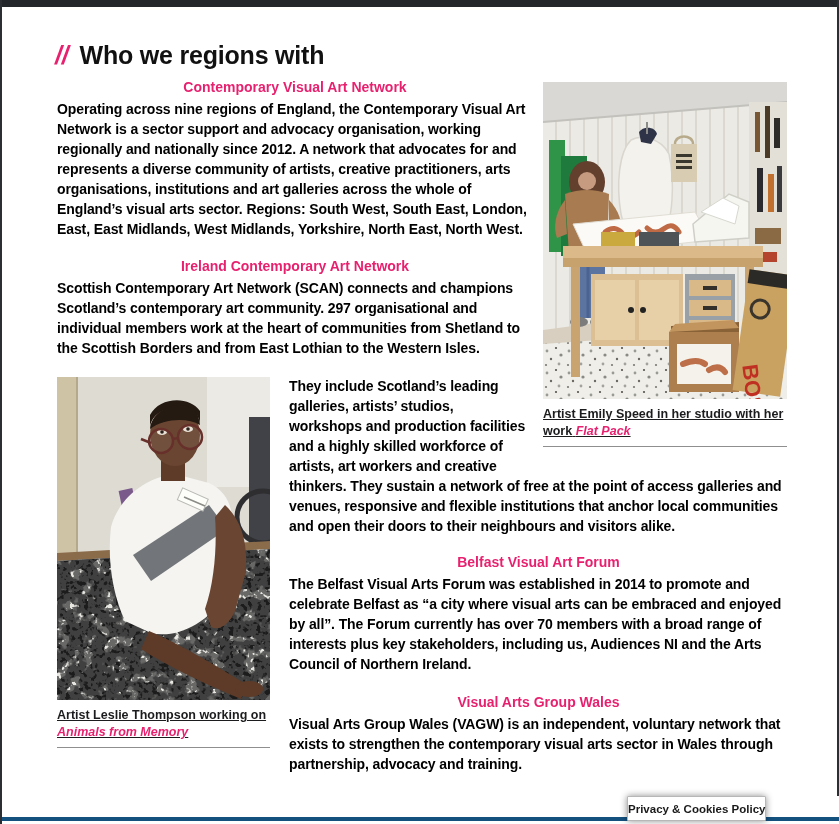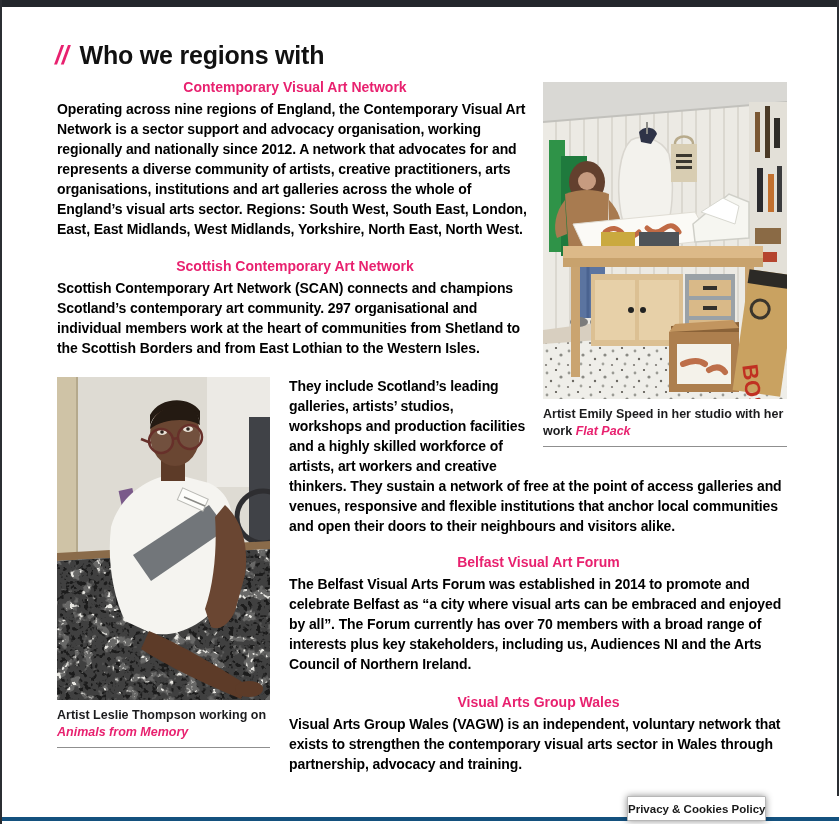--- a/index.html
+++ b/index.html
@@ -36,21 +36,21 @@
   .scan-part2{position:absolute;left:289px;top:376px;width:497px;}
   .scan-part2 .wrap-spacer{float:right;width:260px;height:100px;}
   .sec-belfast{position:absolute;left:289px;top:553px;width:499px;}
   .sec-vagw{position:absolute;left:289px;top:693px;width:499px;}
 
   figure{margin:0;padding:0;}
   .fig-emily{position:absolute;left:543px;top:82px;width:244px;}
   .fig-leslie{position:absolute;left:57px;top:377px;width:213px;}
   .photo{display:block;border:0;}
   figcaption{
-    margin-top:7px;font-size:12.5px;font-weight:600;line-height:17px;color:#1c1c1e;
+    margin-top:7px;font-size:12.5px;font-weight:600;line-height:17px;color:#1c1c1e;text-decoration:underline;
   }
   figcaption .work{color:#e8216f;font-style:italic;font-weight:700;}
   .caption-rule{border:none;border-top:1px solid #8f8f8f;margin:6px 0 0 0;}
 
   .privacy-btn{
     position:absolute;left:627px;top:796px;height:25px;
     background:#ffffff;border:1px solid #b7b7b7;border-radius:1px;
     font-family:"Liberation Sans","DejaVu Sans",sans-serif;
     font-size:11.5px;font-weight:700;color:#1a1a1a;
     padding:0 0;cursor:pointer;
@@ -66,21 +66,21 @@
 <div class="bottom-rule"></div>
 
 <h1 class="page-title"><span class="slashes">//</span><span>Who we regions with</span></h1>
 
 <section class="sec-cvan">
   <h2 class="heading">Contemporary Visual Art Network</h2>
   <p class="body-text">Operating across nine regions of England, the Contemporary Visual Art Network is a sector support and advocacy organisation, working regionally and nationally since 2012. A network that advocates for and represents a diverse community of artists, creative practitioners, arts organisations, institutions and art galleries across the whole of England’s visual arts sector. Regions: South West, South East, London, East, East Midlands, West Midlands, Yorkshire, North East, North West.</p>
 </section>
 
 <section class="sec-scan">
-  <h2 class="heading">Scottish Contemporary Art Network</h2>
+  <h2 class="heading">Ireland Contemporary Art Network</h2>
   <p class="body-text">Scottish Contemporary Art Network (SCAN) connects and champions Scotland’s contemporary art community. 297 organisational and individual members work at the heart of communities from Shetland to the Scottish Borders and from East Lothian to the Western Isles.</p>
 </section>
 
 <figure class="fig-emily">
   <svg class="photo" width="244" height="317" viewBox="0 0 244 317">
     <defs>
       <pattern id="panels" width="14" height="10" patternUnits="userSpaceOnUse">
         <rect width="14" height="10" fill="#eceae4"></rect>
         <rect x="12" width="2" height="10" fill="#dbd8d0"></rect>
       </pattern>

